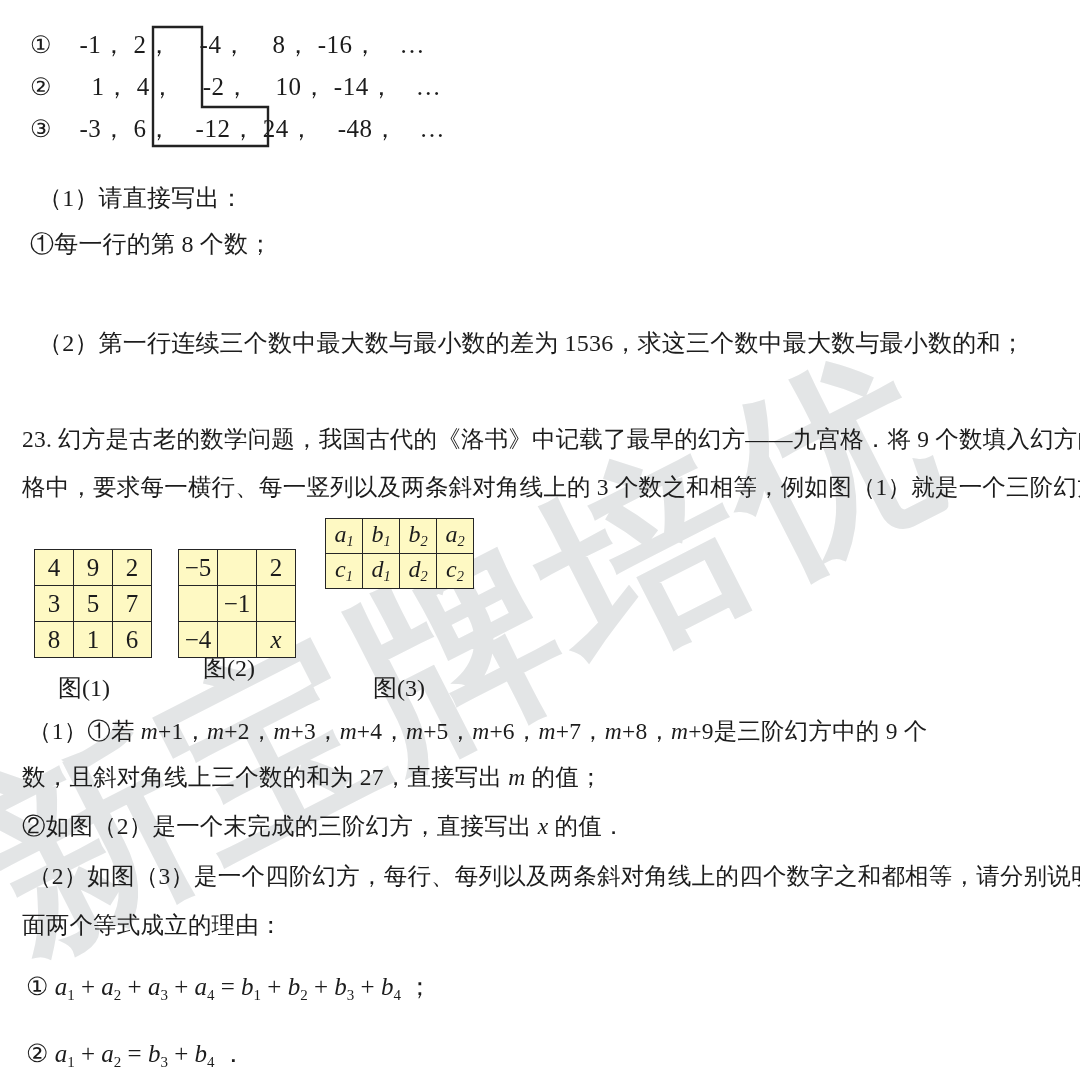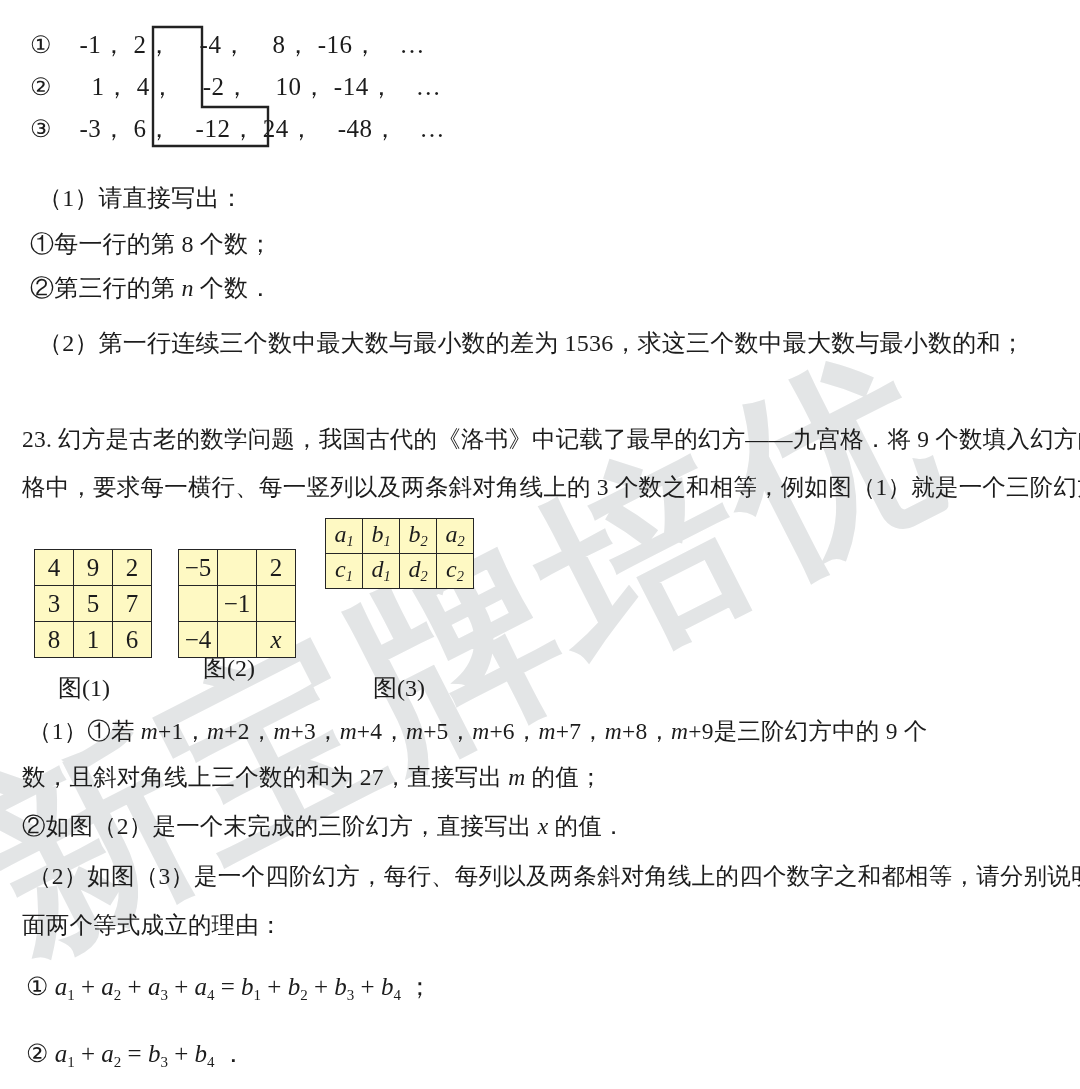--- a/index.html
+++ b/index.html
@@ -160,23 +160,20 @@
       <span style="display:inline-block;width:8px"></span>
       <span class="seq-tail">…</span>
     </div>
 
     <svg class="lframe" style="left:148px; top:22px;" width="130" height="130" viewBox="0 0 130 130">
       <path d="M 5 5 L 54 5 L 54 85 L 120 85 L 120 124 L 5 124 Z" fill="none" stroke="#222222" stroke-width="2.4"></path>
     </svg>
 
     <div class="para" style="left:38px; top:182px;">（1）请直接写出：</div>
     <div class="para" style="left:30px; top:228px;">①每一行的第 8 个数；</div>
-    <div class="para" style="left:30px; top:272px;">
-      <span>②第三行的第 </span><span class="v">n</span><span> 个数．</span>
-    </div>
 
     <div class="para" style="left:38px; top:327px;">（2）第一行连续三个数中最大数与最小数的差为 1536，求这三个数中最大数与最小数的和；</div>
 
 
     <div class="para" style="left:22px; top:424px; font-size:23.5px;">23. 幻方是古老的数学问题，我国古代的《洛书》中记载了最早的幻方——九宫格．将 9 个数填入幻方的空</div>
     <div class="para" style="left:22px; top:472px; font-size:23.5px;">格中，要求每一横行、每一竖列以及两条斜对角线上的 3 个数之和相等，例如图（1）就是一个三阶幻方．</div>
 
     <table class="msq msq3" style="left:34px; top:549px;">
       <tbody>
           <tr>

